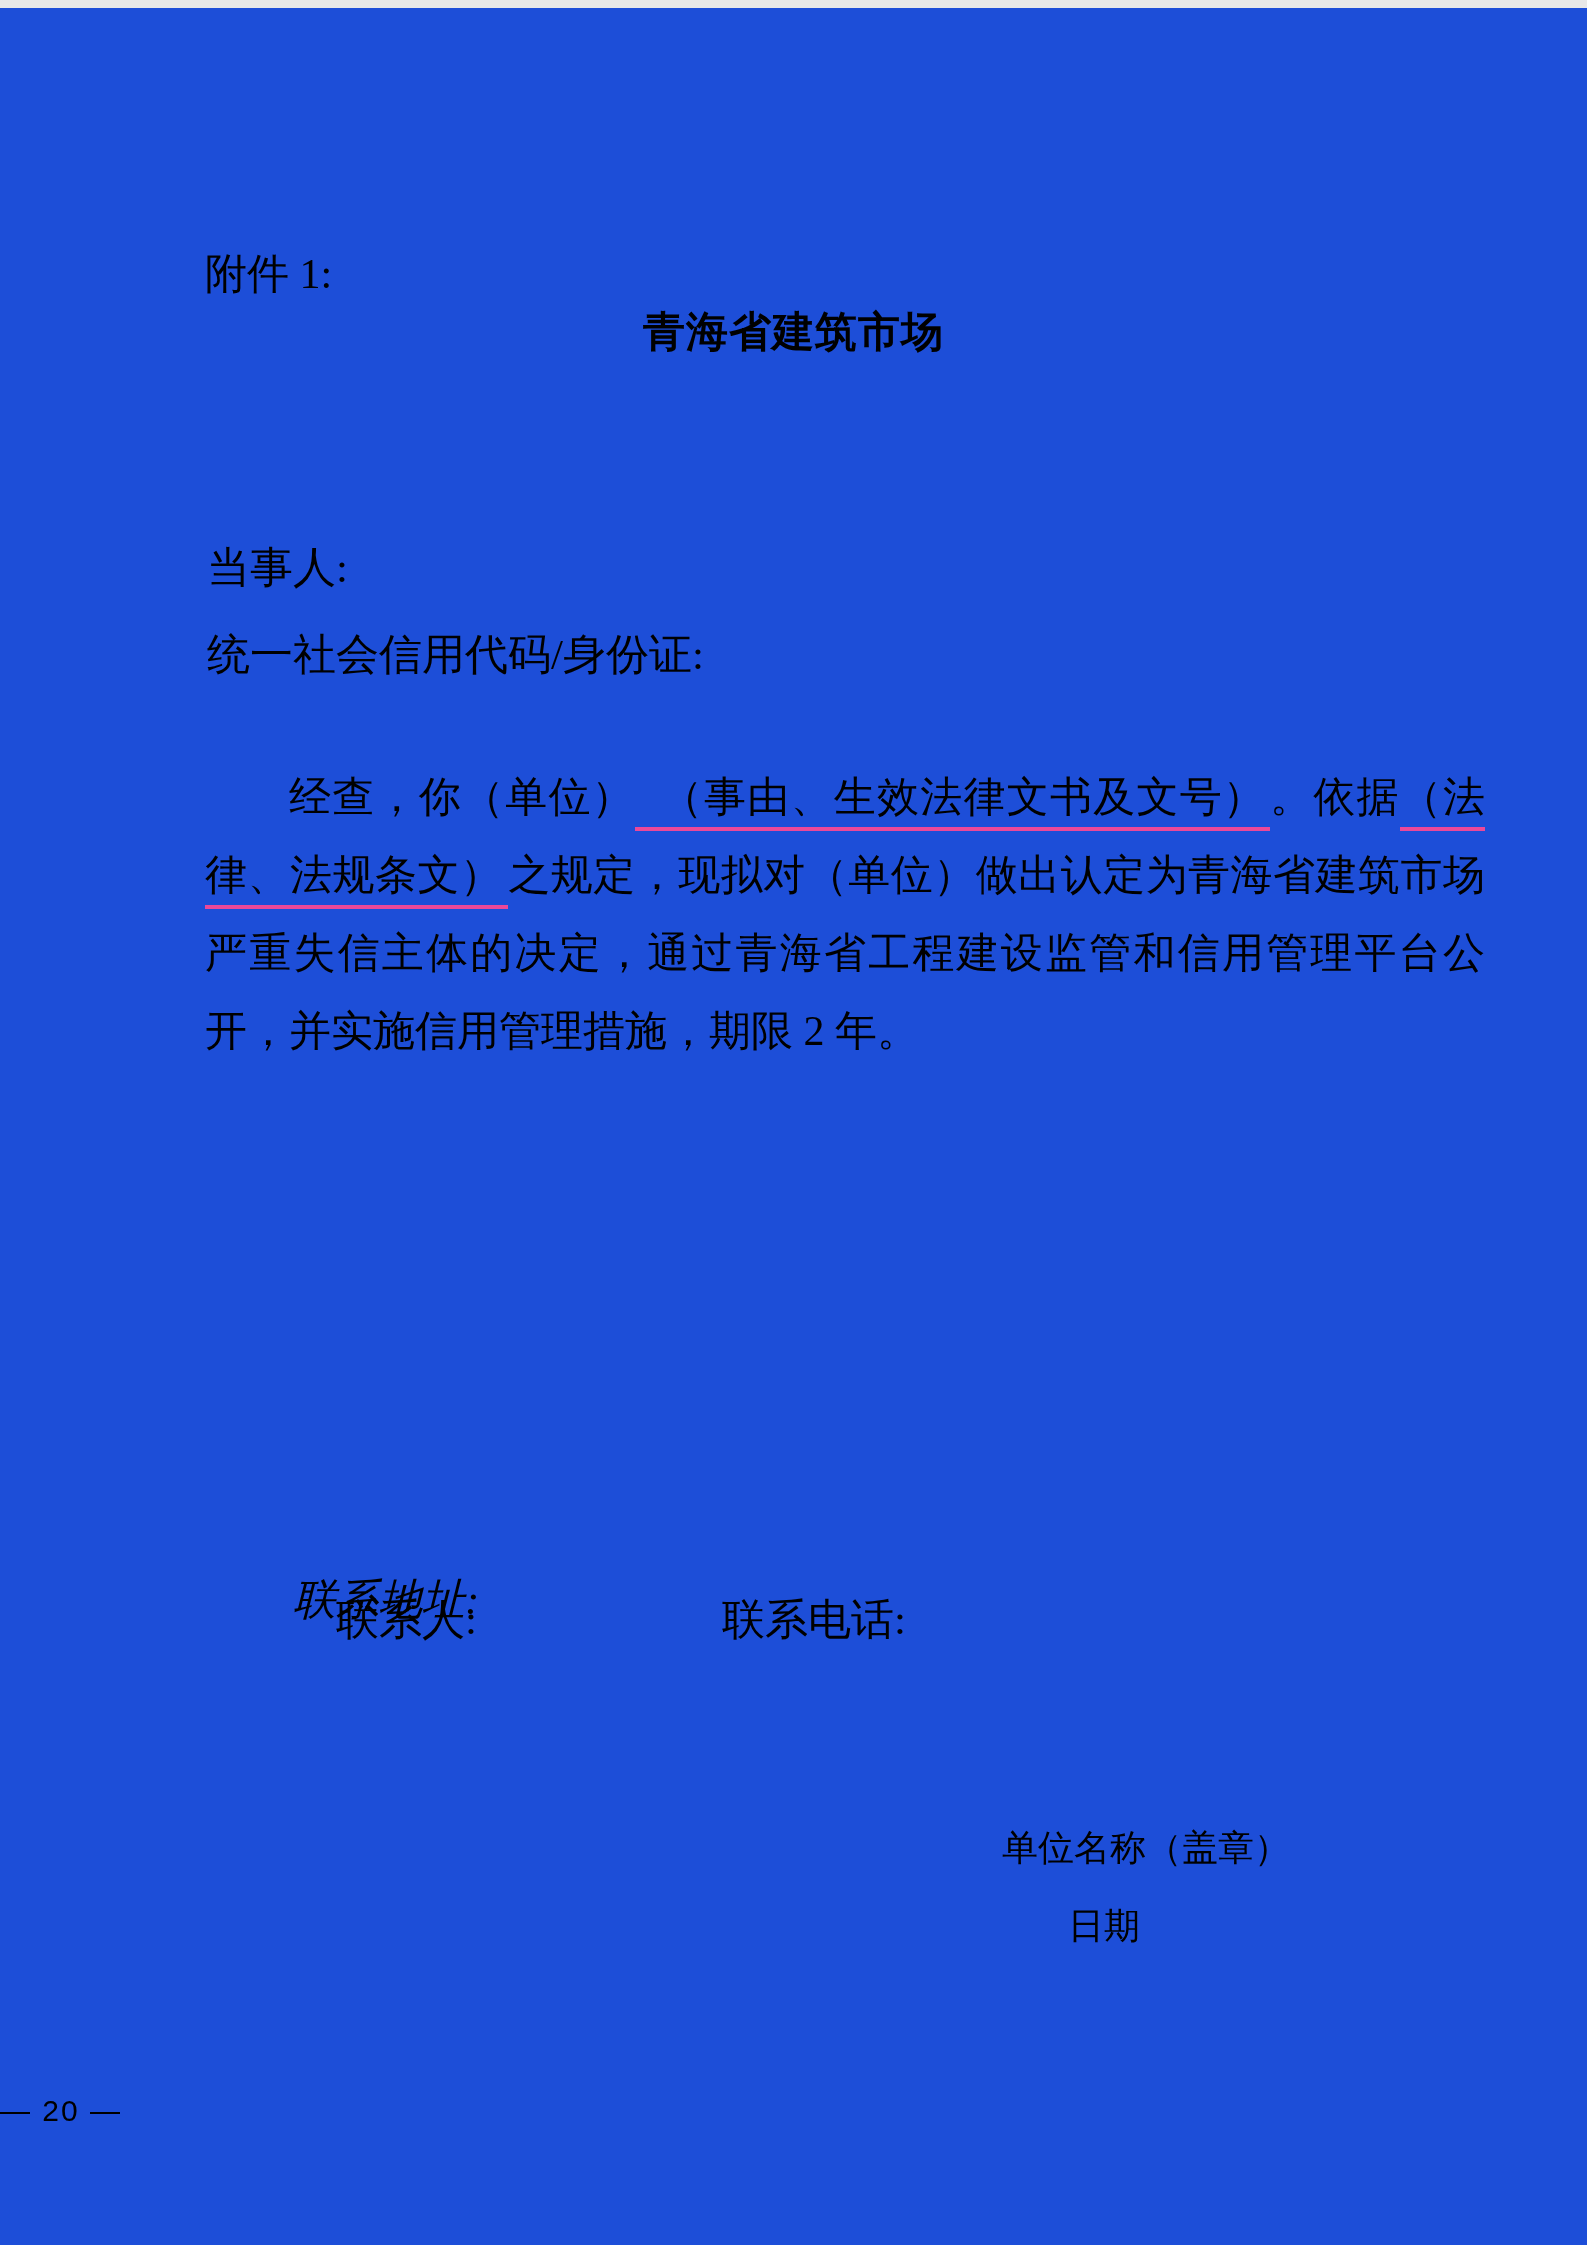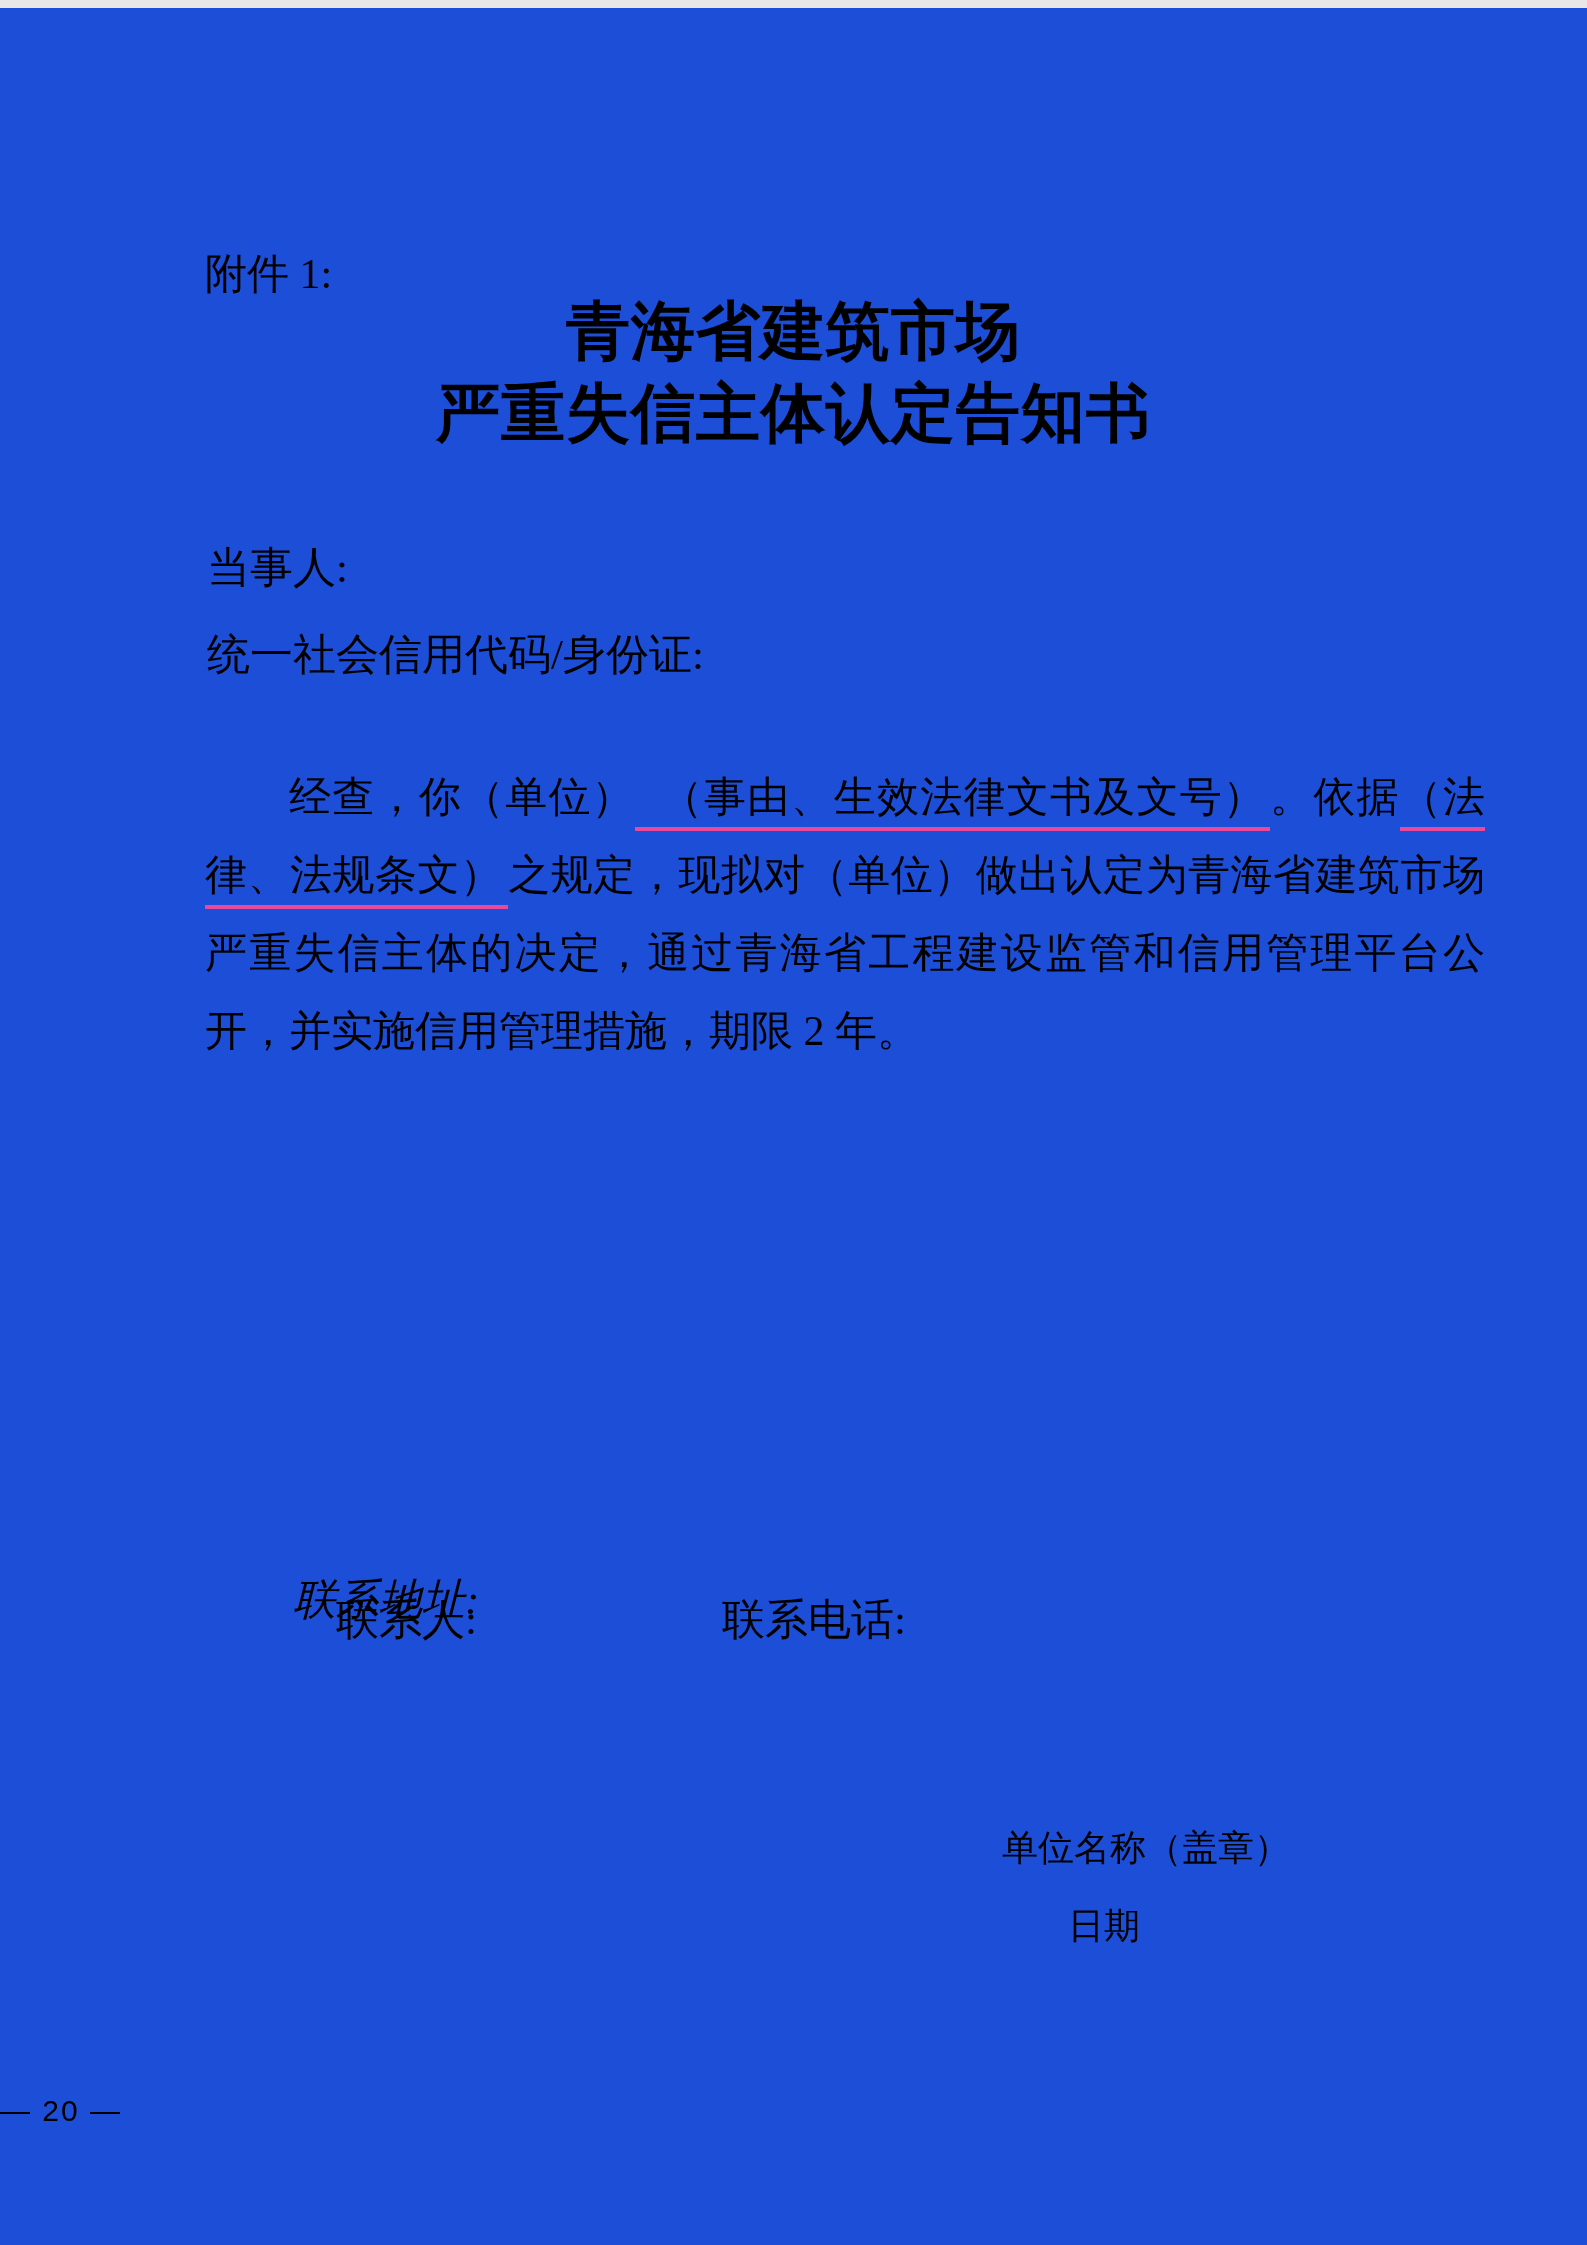--- a/index.html
+++ b/index.html
@@ -25,21 +25,21 @@
     line-height: 52px;
     white-space: pre;
   }
   .doc-title {
     position: absolute;
     left: 0;
     top: 283px;
     width: 100%;
     margin: 0;
     text-align: center;
-    font-size: 64px;
+    font-size: 42px;
     font-weight: bold;
     letter-spacing: 1px;
     line-height: 82px;
   }
   .doc-title .title-line { display: block; }
   .field-line {
     position: absolute;
     left: 207px;
     font-size: 43px;
     line-height: 54px;
@@ -98,21 +98,20 @@
 </style>
 </head>
 <body>
 
 <div class="page">
 
   <div class="attachment-label">附件 1:</div>
 
   <h1 class="doc-title">
     <span class="title-line">青海省建筑市场</span>
-    <span class="title-line">严重失信主体认定告知书</span>
   </h1>
 
   <div class="field-line field-party">当事人:</div>
 
   <div class="field-line field-credit">统一社会信用代码/身份证:</div>
 
   <div class="doc-body">
     <p><span>经查，你（单位）</span><span class="blank-underline blank-cause">（事由、生效法律文书及文号）</span><span>。依据</span><span class="blank-underline blank-legal">（法律、法规条文）</span><span>之规定，现拟对（单位）做出认定为青海省建筑市场严重失信主体的决定，通过青海省工程建设监管和信用管理平台公开，并实施信用管理措施，期限 2 年。</span></p>
   </div>
 

